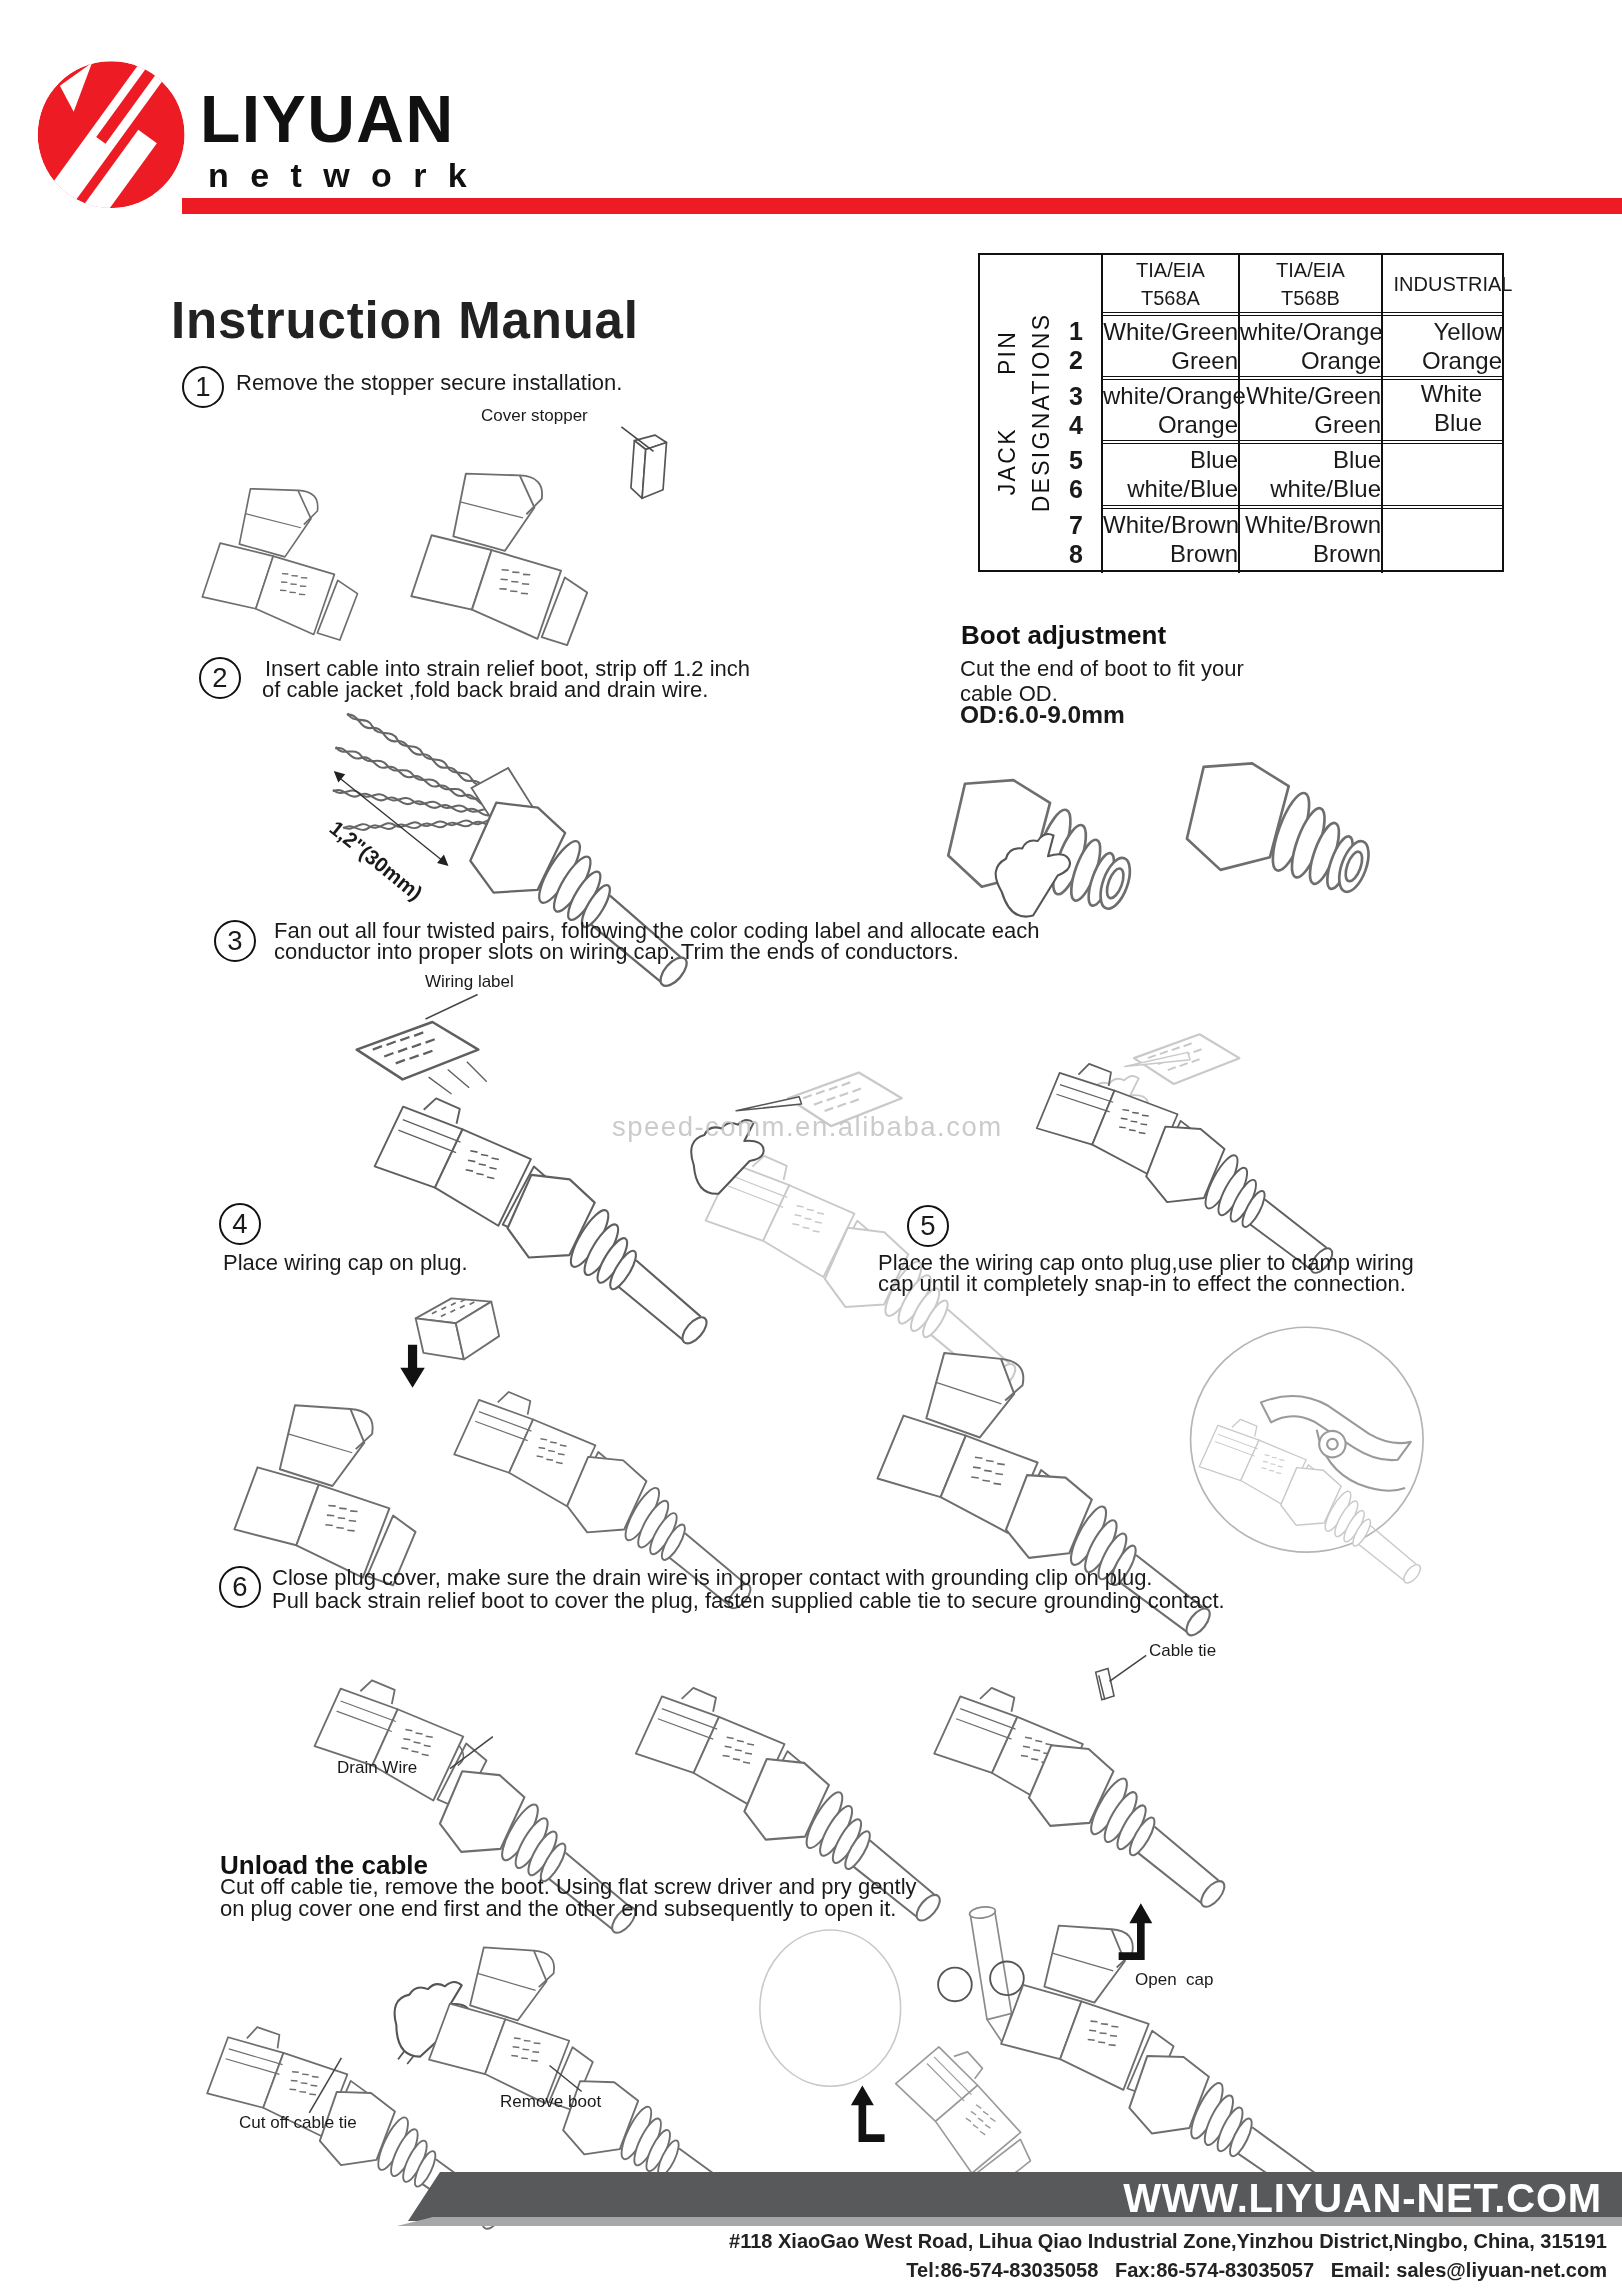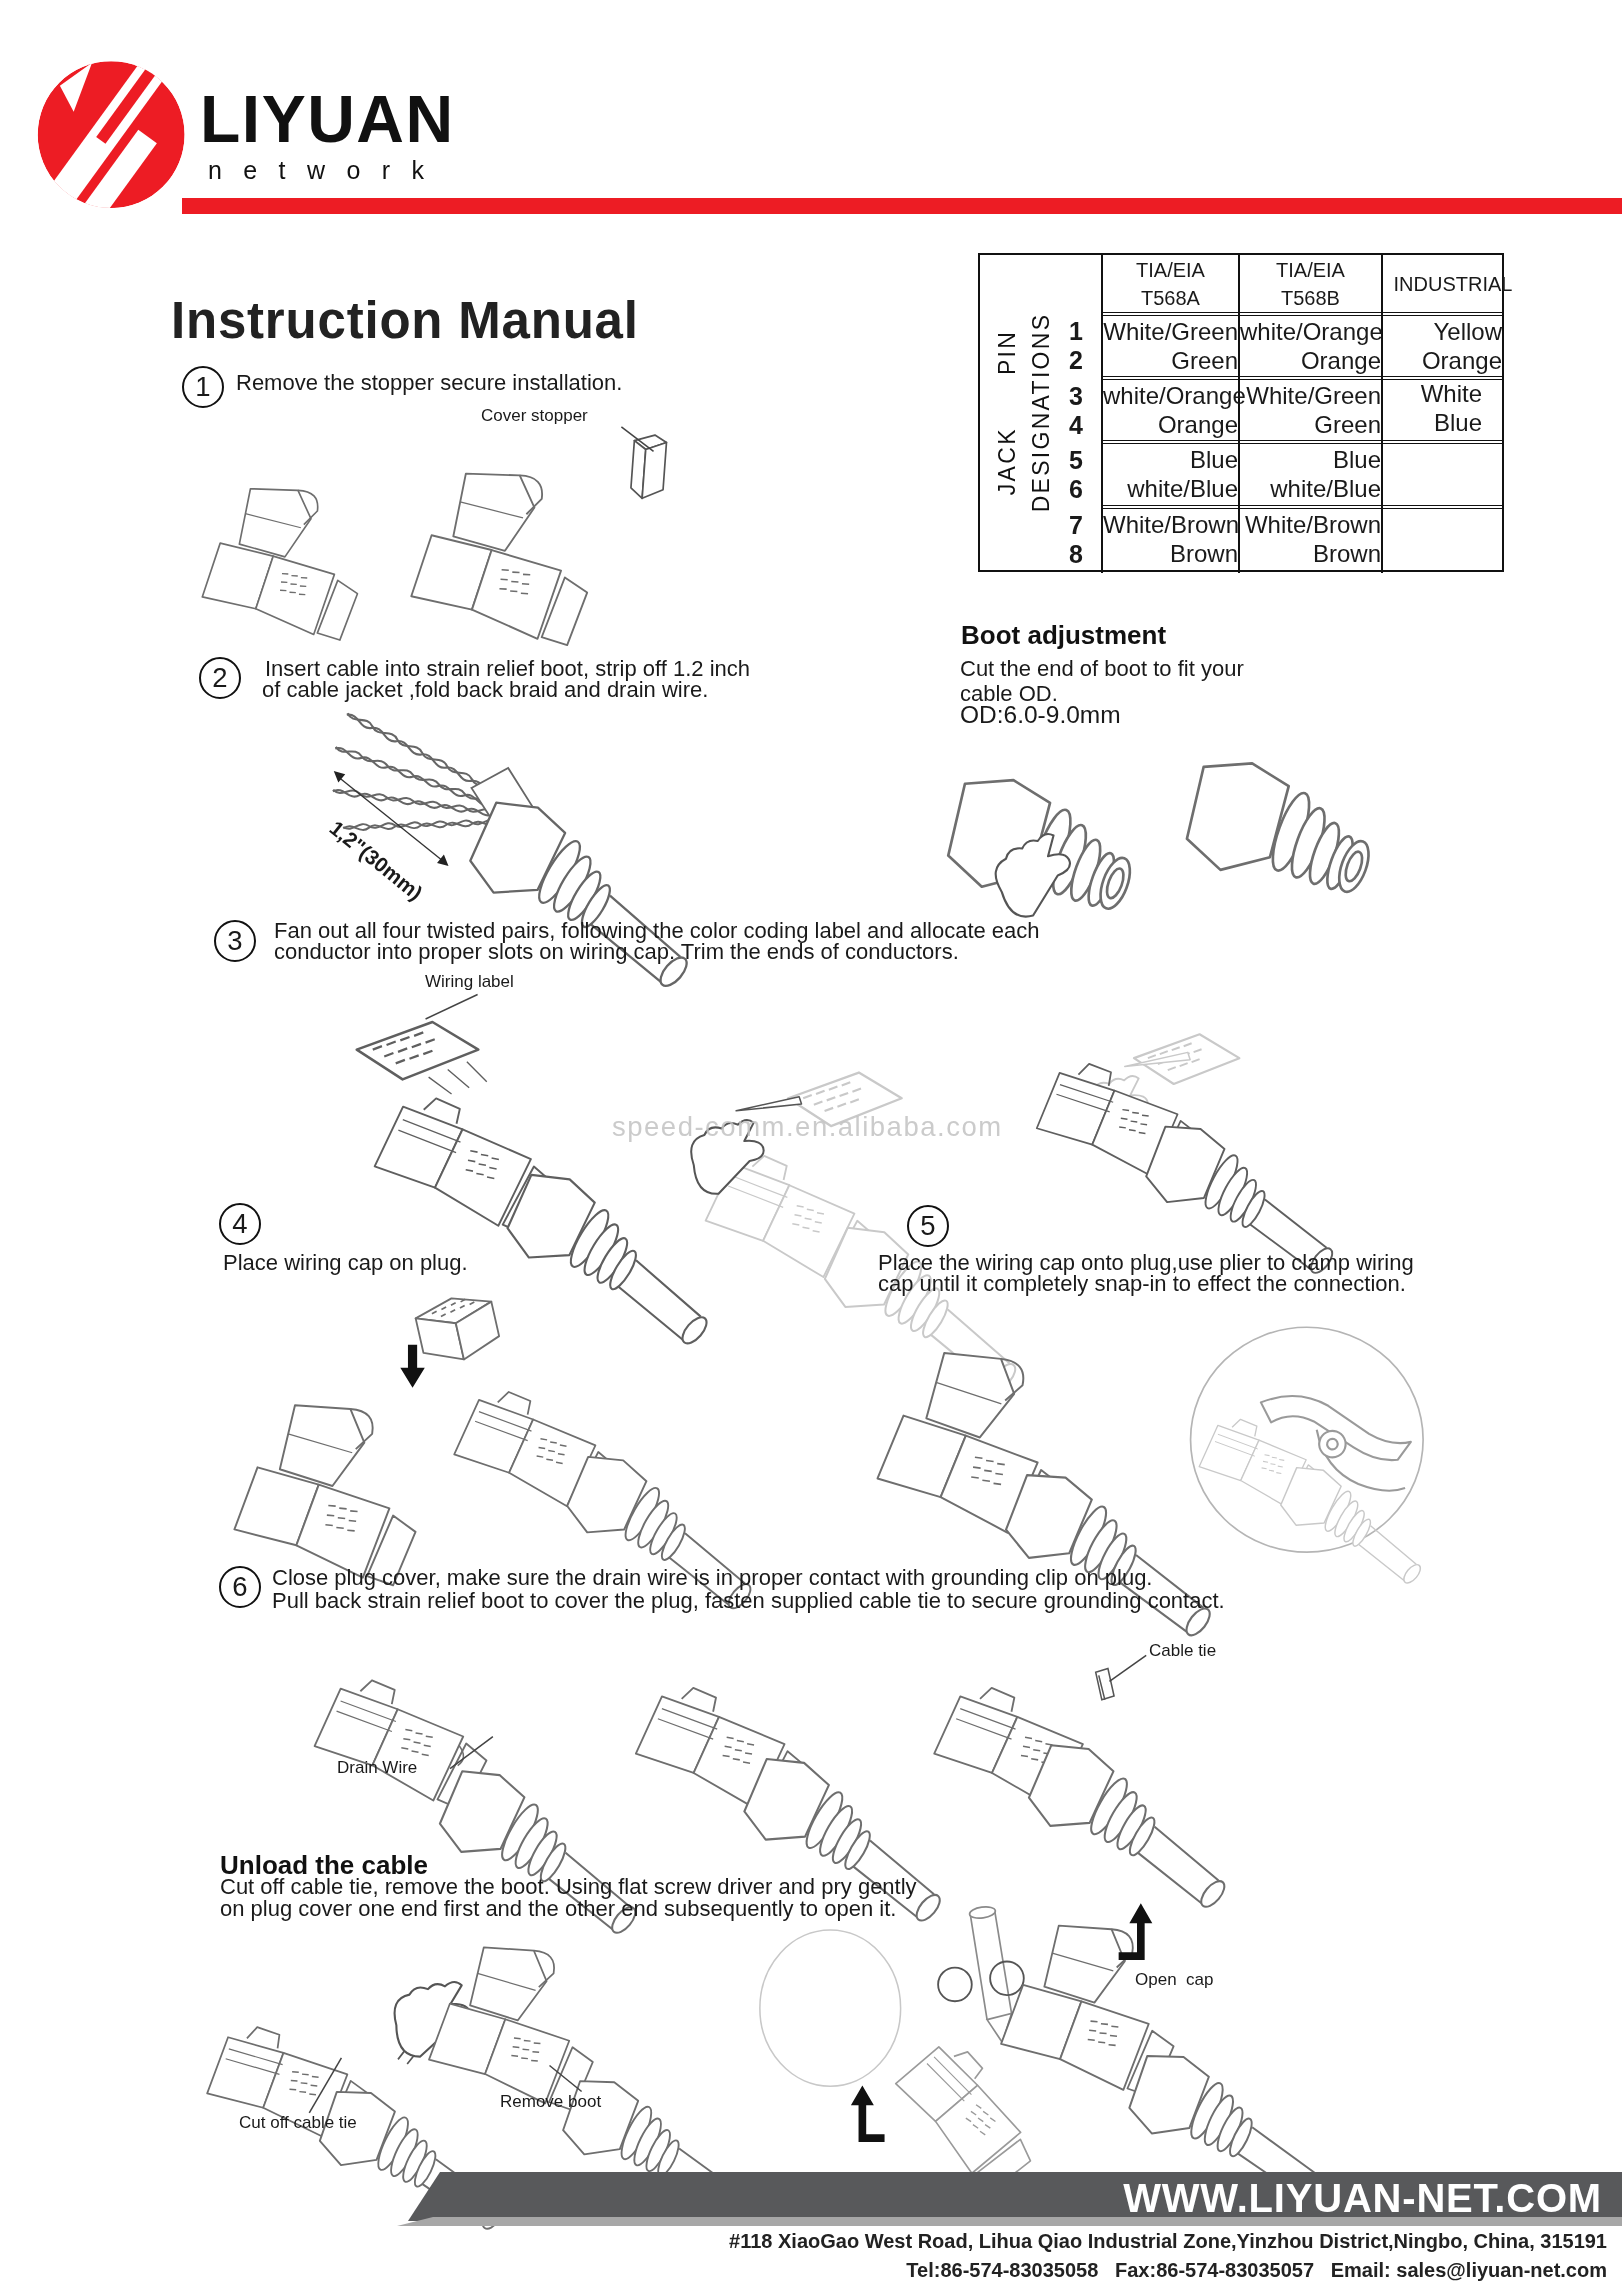--- a/index.html
+++ b/index.html
@@ -2,21 +2,21 @@
 <html style="font-size:12.2px"><head>
 <meta charset="utf-8">
 <style>
   html,body{margin:0;padding:0;background:#fff;}
   #page{position:relative;width:1623px;height:2295px;background:#fff;overflow:hidden;
         font-family:"Liberation Sans",sans-serif;color:#1a1a1a;}
   .abs{position:absolute;}
   .pre{white-space:pre;}
   
   .brand{left:200px;top:86px;font-size:66px;font-weight:700;letter-spacing:1.5px;line-height:1;color:#111;}
-  .brandsub{left:208px;top:156px;font-size:25px;font-weight:400;letter-spacing:21.4px;color:#111;text-align:center;}
+  .brandsub{left:208px;top:156px;font-size:34px;font-weight:700;letter-spacing:21.4px;color:#111;text-align:center;}
   .redbar{left:182px;top:198px;width:1441px;height:16px;background:#ed1c24;}
   .title{left:171px;top:291px;font-size:51px;font-weight:700;letter-spacing:0.8px;color:#222;}
   
   .snum{width:38px;height:38px;border:2.3px solid #111;border-radius:50%;
         font-size:27.5px;line-height:38px;text-align:center;font-weight:400;}
   .stext{font-size:22px;line-height:21.4px;color:#1a1a1a;}
   .slabel{font-size:17px;color:#1a1a1a;}
   .shead{font-size:26px;font-weight:700;color:#111;}
   .dim{font-size:20.7px;font-weight:700;transform:rotate(39deg);transform-origin:left top;}
   .watermark{font-size:27.5px;letter-spacing:1.5px;color:#c3c3c3;opacity:.85;}
@@ -281,21 +281,21 @@
 
   <div class="abs snum" style="left:219px;top:1566px">6</div>
   <div class="abs stext" style="left:272px;top:1590px">Pull back strain relief boot to cover the plug, fasten supplied cable tie to secure grounding contact.</div>
   <div class="abs stext" style="left:272px;top:1567px">Close plug cover, make sure the drain wire is in proper contact with grounding clip on plug.</div>
   <div class="abs slabel" style="left:337px;top:1758px">Drain Wire</div>
   <div class="abs slabel" style="left:1149px;top:1641px">Cable tie</div>
 
   <div class="abs shead" style="left:961px;top:620px">Boot adjustment</div>
   <div class="abs stext" style="left:960px;top:658px">Cut the end of boot to fit your</div>
   <div class="abs stext" style="left:960px;top:683px">cable OD.</div>
-  <div class="abs stext" style="left:960px;top:704px;font-weight:400;font-size:24.5px">OD:6.0-9.0mm</div>
+  <div class="abs stext" style="left:960px;top:704px;font-weight:700;font-size:24.5px">OD:6.0-9.0mm</div>
 
   <div class="abs shead" style="left:220px;top:1850px">Unload the cable</div>
   <div class="abs stext" style="left:220px;top:1876px">Cut off cable tie, remove the boot. Using flat screw driver and pry gently</div>
   <div class="abs stext" style="left:220px;top:1898px">on plug cover one end first and the other end subsequently to open it.</div>
   <div class="abs slabel" style="left:239px;top:2113px">Cut off cable tie</div>
   <div class="abs slabel" style="left:500px;top:2092px">Remove boot</div>
   <div class="abs slabel pre" style="left:1135px;top:1970px">Open  cap</div>
 
   <div>
     <div class="abs tb-outer"></div>

